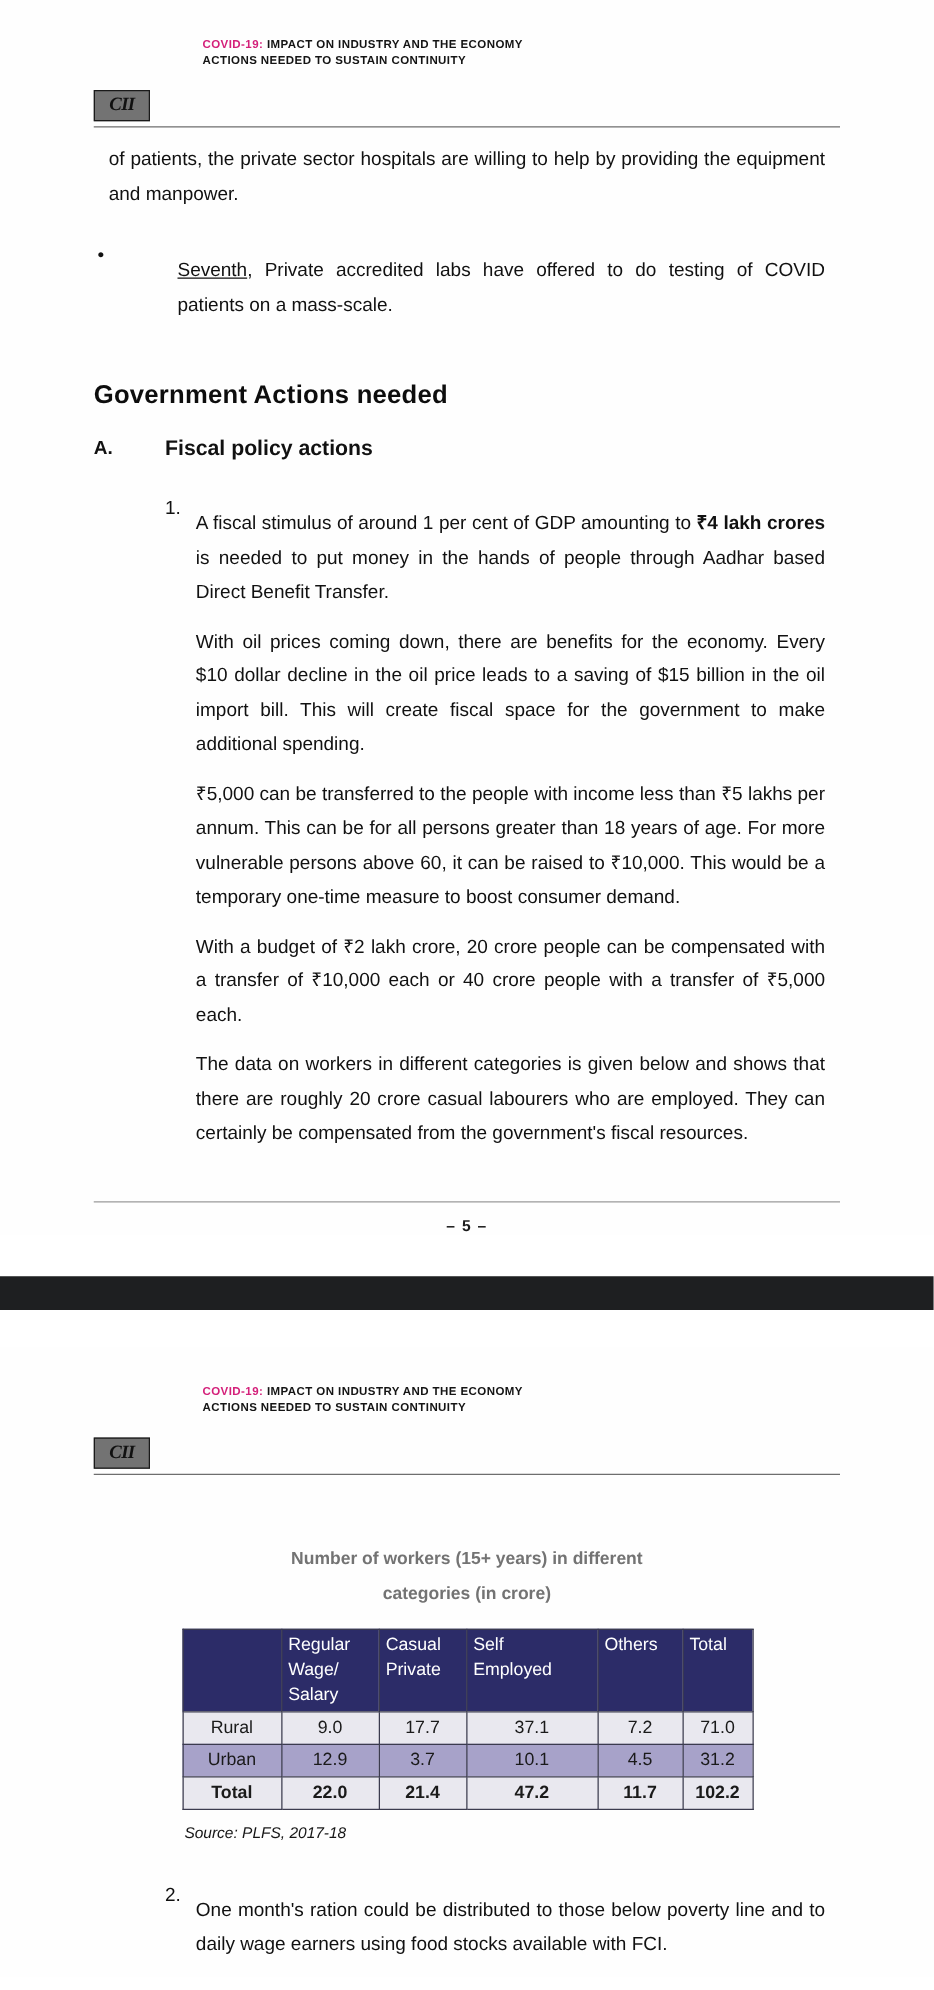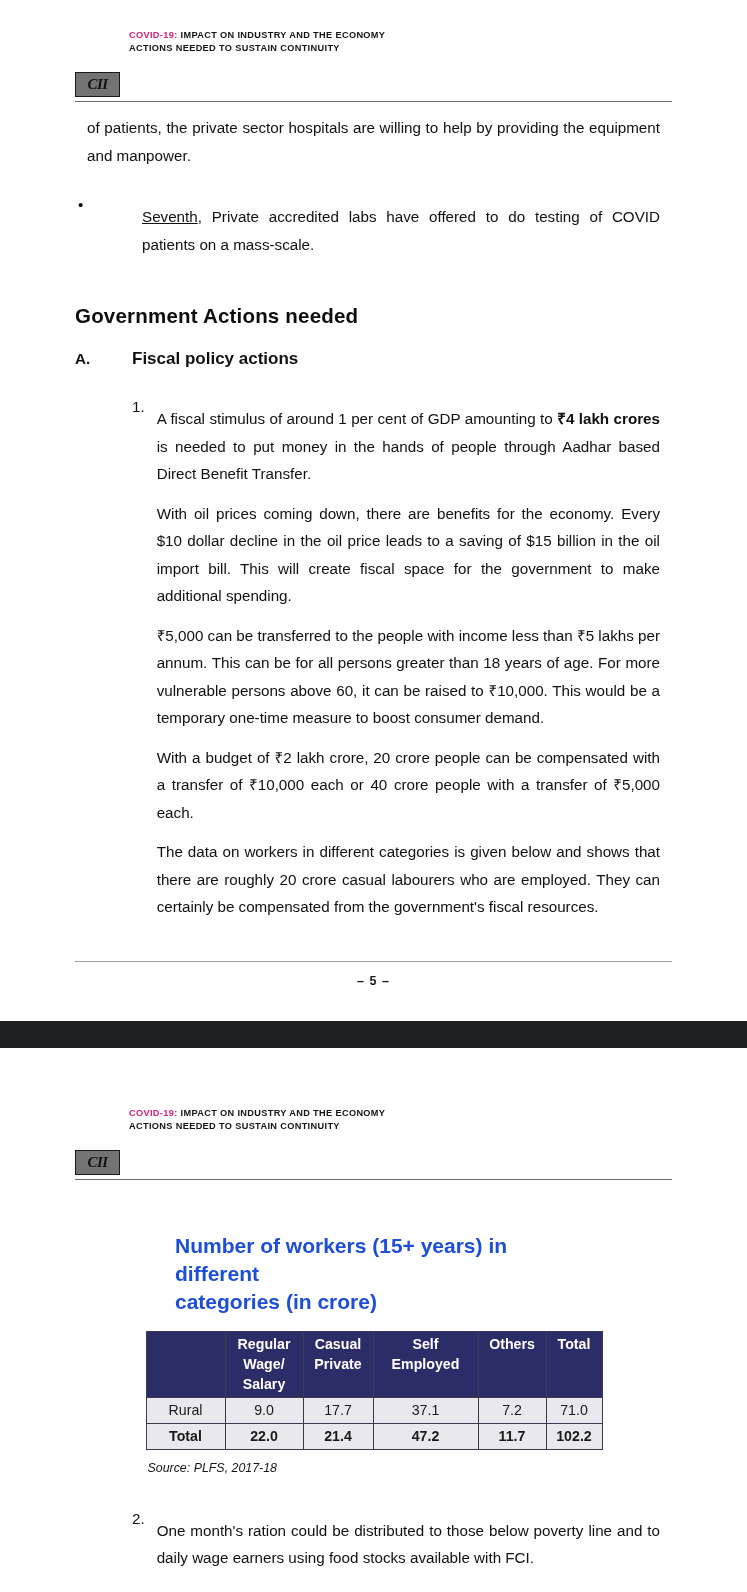--- a/index.html
+++ b/index.html
@@ -53,20 +53,21 @@
     flex-direction: column;
     justify-content: center;
     padding-top: 1px;
   }
   .header-line1, .header-line2 {
     font-size: 9.2px;
     font-weight: bold;
     letter-spacing: 0.35px;
     line-height: 13px;
     white-space: nowrap;
+    margin-left: 33px;
   }
   .header-covid { color: #d4207a; }
   .header-rest  { color: #141414; }
   .header-line2 { color: #141414; }
 
   .header-rule {
     margin: 4px 75px 0 75px;
     height: 0;
     border-top: 1.6px solid #6e6e6e;
   }
@@ -160,25 +161,26 @@
   .page-band {
     width: 747px;
     height: 27px;
     background: #1e1f21;
     margin-top: 33px;
   }
   .band-gap { height: 30px; }
 
   
   .table-title {
-    font-size: 21px;
+    text-align: center;
+    font-size: 14px;
     font-weight: bold;
     line-height: 28px;
     margin: 52px 100px 0 100px;
-    color: #1d4ed8;
+    color: #737373;
   }
 
   .tbl-wrap {
     margin: 15px auto 0 auto;
     width: 456px;
   }
   table.workers {
     border-collapse: collapse;
     width: 456px;
     table-layout: fixed;
@@ -187,22 +189,22 @@
   table.workers th,
   table.workers td {
     border: 1px solid #3b3b4e;
     padding: 2px 5px 3px 5px;
     vertical-align: top;
     line-height: 20px;
   }
   table.workers thead th {
     background: #2c2c68;
     color: #ffffff;
-    font-weight: bold;
-    text-align: center;
+    font-weight: normal;
+    text-align: left;
     height: 64px;
   }
   table.workers thead th.corner { background: #2c2c68; }
   table.workers tbody td {
     color: #1a1a1a;
     text-align: center;
   }
   tr.row-rural td { background: #e9e8ef; }
   tr.row-urban td { background: #a7a2c9; }
   tr.row-total td { background: #e9e8ef; font-weight: bold; }
@@ -341,20 +343,28 @@
         </thead>
         <tbody>
           <tr class="row-rural">
             <td>Rural</td>
             <td>9.0</td>
             <td>17.7</td>
             <td>37.1</td>
             <td>7.2</td>
             <td>71.0</td>
           </tr>
+          <tr class="row-urban">
+            <td>Urban</td>
+            <td>12.9</td>
+            <td>3.7</td>
+            <td>10.1</td>
+            <td>4.5</td>
+            <td>31.2</td>
+          </tr>
           <tr class="row-total">
             <td>Total</td>
             <td>22.0</td>
             <td>21.4</td>
             <td>47.2</td>
             <td>11.7</td>
             <td>102.2</td>
           </tr>
         </tbody>
       </table>

